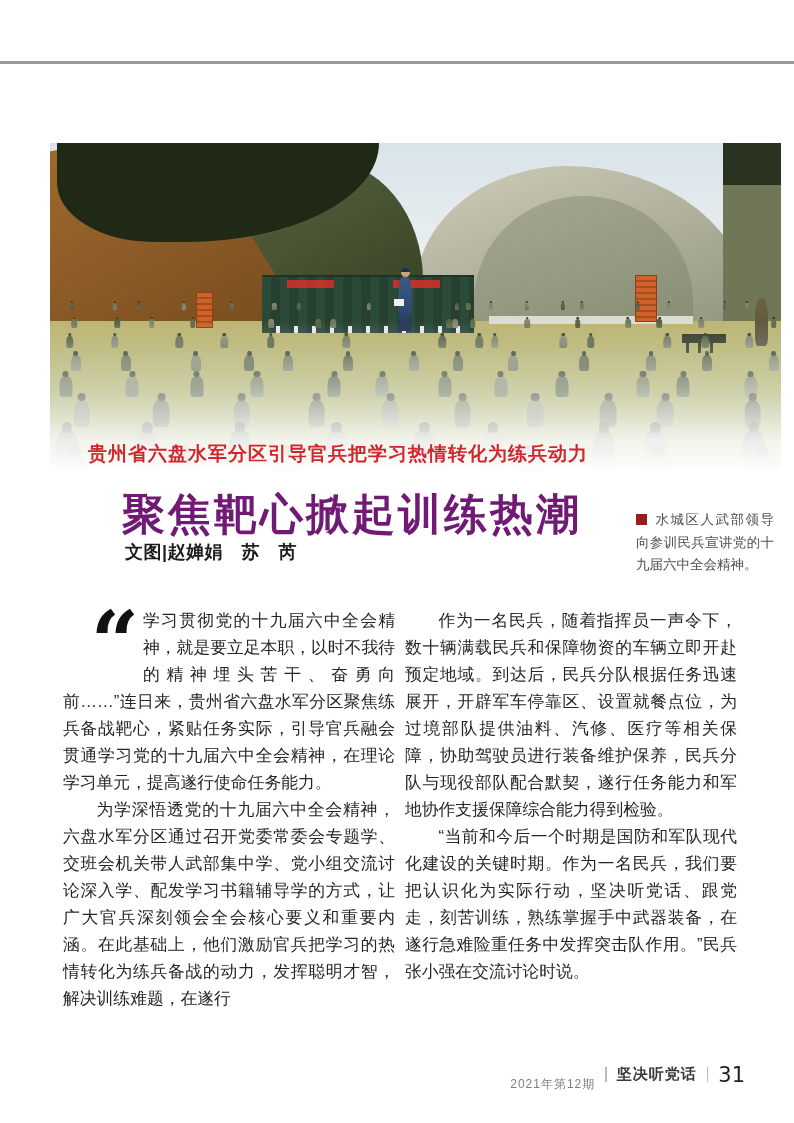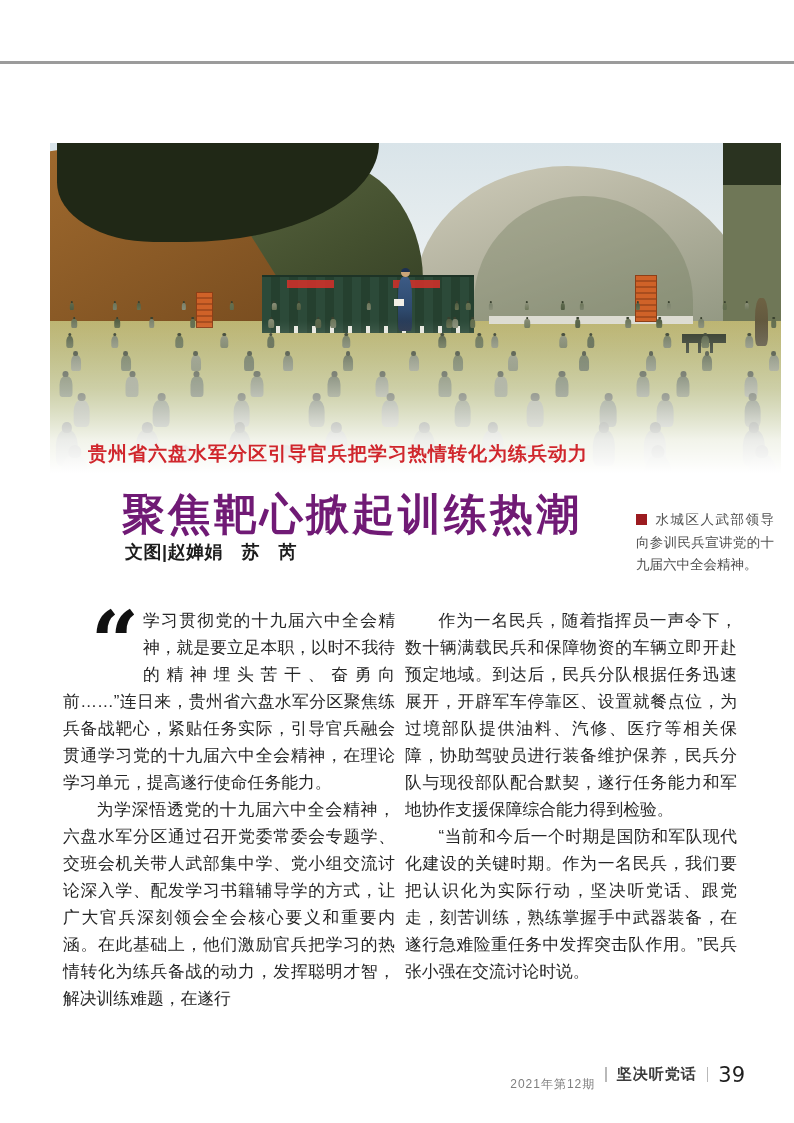--- a/index.html
+++ b/index.html
@@ -235,16 +235,16 @@
     <p class="indent">作为一名民兵，随着指挥员一声令下，数十辆满载民兵和保障物资的车辆立即开赴预定地域。到达后，民兵分队根据任务迅速展开，开辟军车停靠区、设置就餐点位，为过境部队提供油料、汽修、医疗等相关保障，协助驾驶员进行装备维护保养，民兵分队与现役部队配合默契，遂行任务能力和军地协作支援保障综合能力得到检验。</p>
     <p class="indent"><span>“当前和今后一个时期是国防和军队现代化建设的关键时期。作为一名民兵，我们要把认识化为实际行动，坚决听党话、跟党走，刻苦训练，熟练掌握手中武器装备，在遂行急难险重任务中发挥突击队作用。”民兵张小强在交流讨论时说。</span>
     </p>
   </div>
 
   <div class="footer">
     <span class="issue">2021年第12期</span>
     <span class="divider"></span>
     <span class="magazine">坚决听党话</span>
     <span class="divider"></span>
-    <span class="pagenum">39</span>
+    <span class="pagenum">31</span>
   </div>
 
 </div>
 
 </body></html>

